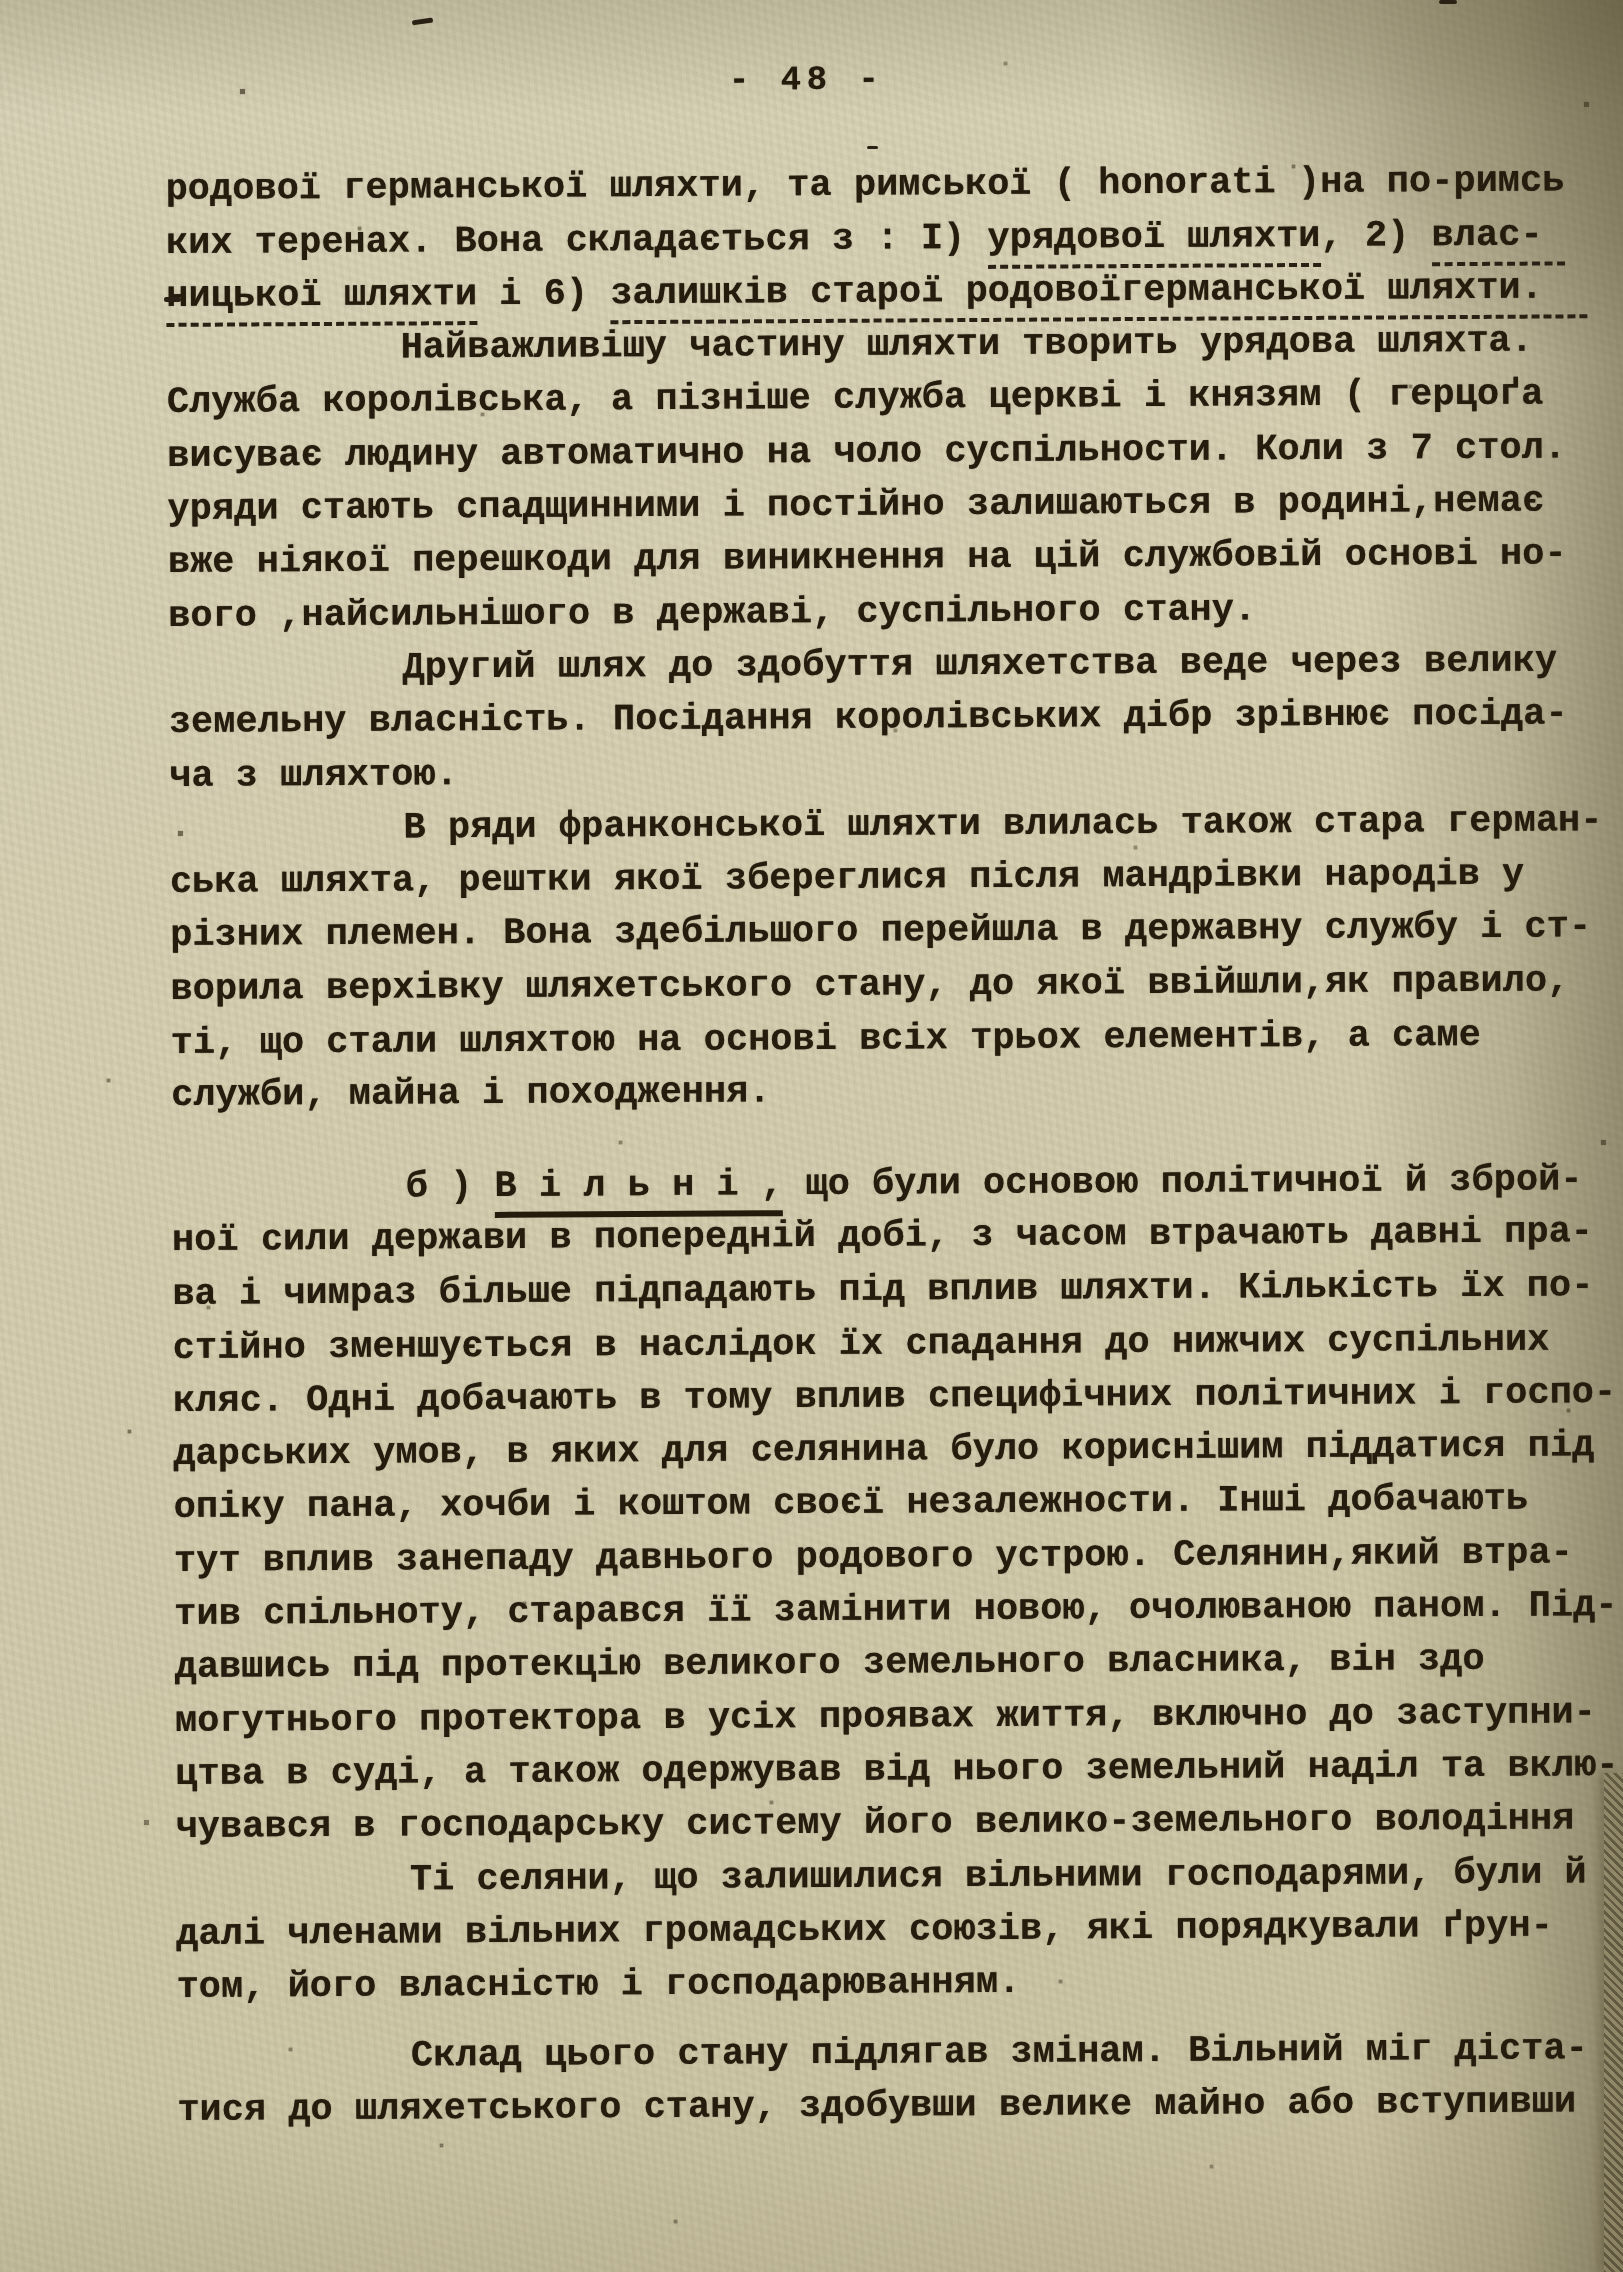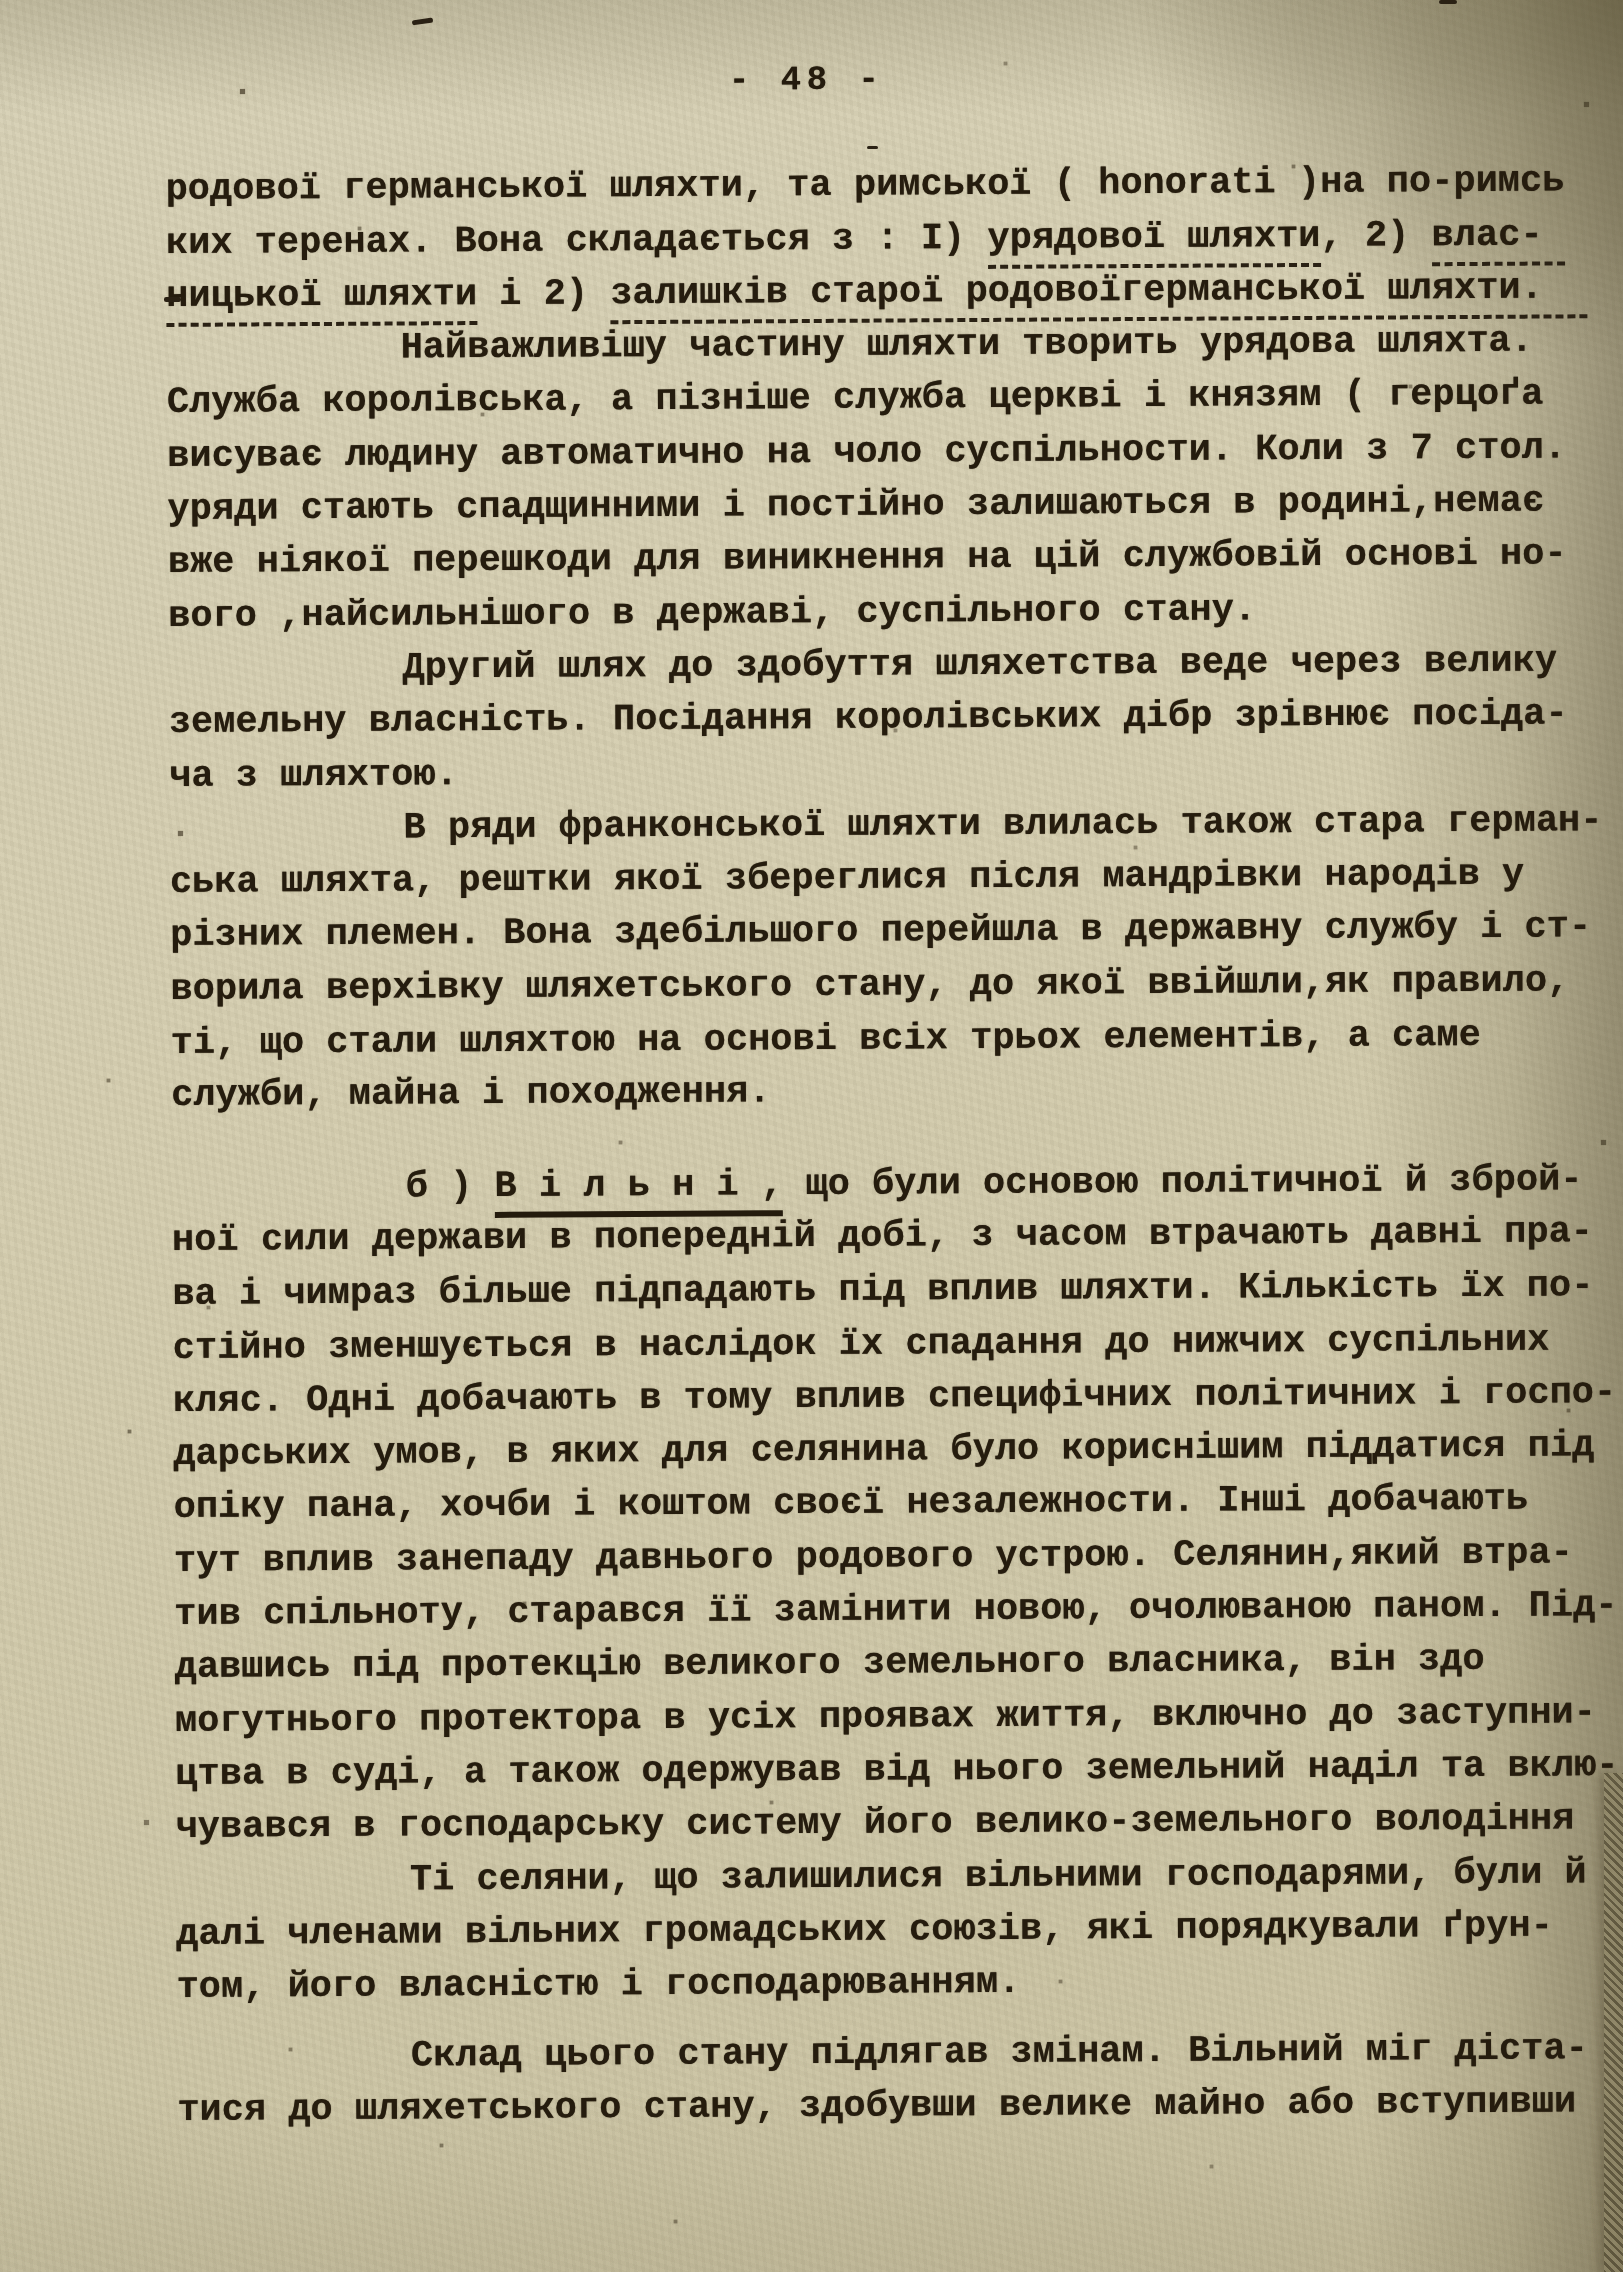--- a/index.html
+++ b/index.html
@@ -75,21 +75,21 @@
 </style>
 </head>
 <body>
 
 <div class="page">
   <div class="text-layer">
     <div class="page-number">- 48 -</div>
     <div id="text-layer">
         <div class="line" style="top: 167px; left: 170px;"><span>родової германської шляхти, та римської ( honorati )на по-римсь</span></div>
         <div class="line" style="top: 221px; left: 170px;"><span>ких теренах. Вона складається з : І) </span><span class="u-dash">урядової шляхти</span><span>, 2) </span><span class="u-dash">влас- </span></div>
-        <div class="line" style="top: 274px; left: 170px;"><span class="u-dash">ницької шляхти</span><span> і 2) </span><span class="u-dash">залишків старої родовоїгерманської шляхти.  </span></div>
+        <div class="line" style="top: 274px; left: 170px;"><span class="u-dash">ницької шляхти</span><span> і 6) </span><span class="u-dash">залишків старої родовоїгерманської шляхти.  </span></div>
         <div class="line" style="top: 327px; left: 404px;"><span>Найважливішу частину шляхти творить урядова шляхта.</span></div>
         <div class="line" style="top: 380px; left: 170px;"><span>Служба королівська, а пізніше служба церкві і князям ( герцоґа</span></div>
         <div class="line" style="top: 434px; left: 170px;"><span>висуває людину автоматично на чоло суспільности. Коли з 7 стол.</span></div>
         <div class="line" style="top: 487px; left: 170px;"><span>уряди стають спадщинними і постійно залишаються в родині,немає</span></div>
         <div class="line" style="top: 540px; left: 170px;"><span>вже ніякої перешкоди для виникнення на цій службовій основі но-</span></div>
         <div class="line" style="top: 594px; left: 170px;"><span>вого ,найсильнішого в державі, суспільного стану.</span></div>
         <div class="line" style="top: 647px; left: 404px;"><span>Другий шлях до здобуття шляхетства веде через велику</span></div>
         <div class="line" style="top: 700px; left: 170px;"><span>земельну власність. Посідання королівських дібр зрівнює посіда-</span></div>
         <div class="line" style="top: 754px; left: 170px;"><span>ча з шляхтою.</span></div>
         <div class="line" style="top: 807px; left: 404px;"><span>В ряди франконської шляхти влилась також стара герман-</span></div>

